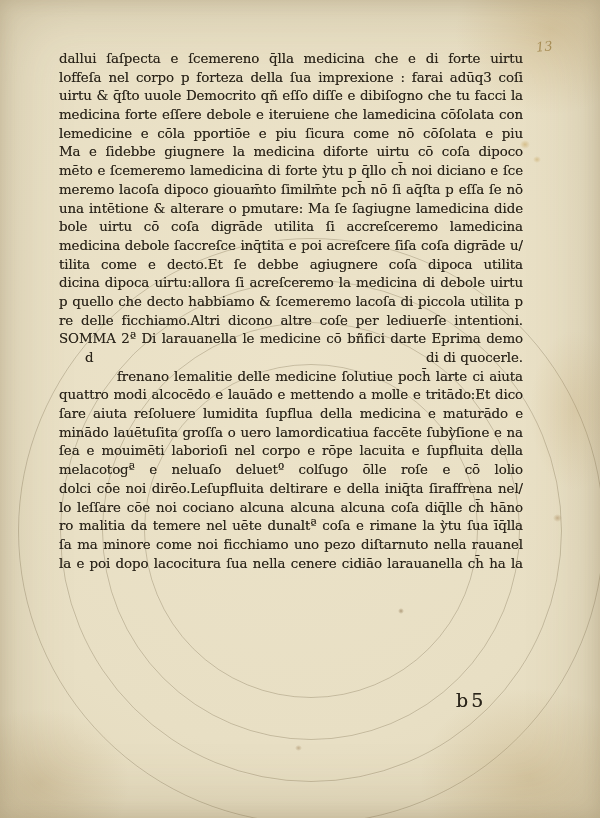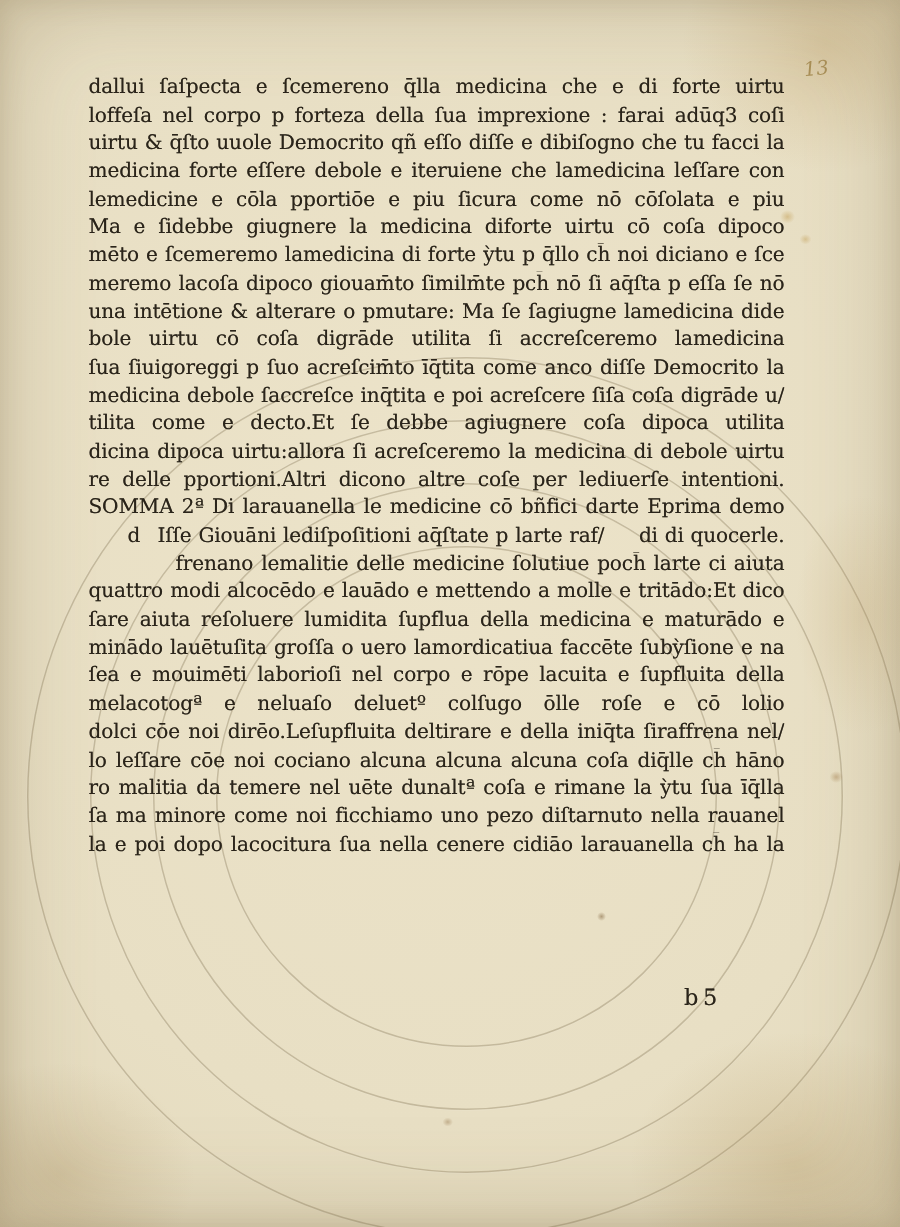--- a/index.html
+++ b/index.html
@@ -47,22 +47,22 @@
   .chapline .guide{flex:0 0 46px;padding-left:26px;box-sizing:border-box;}
   .chapline .right{margin-left:auto;}
 
   .folio{
     position:absolute;left:536px;top:39px;
     font-size:13px;font-style:italic;
     color:rgba(154,124,62,.75);
     transform:rotate(-6deg);
   }
   .signature{
-    position:absolute;left:456px;top:656px;
-    font-size:15px;letter-spacing:3px;color:#2a241a;
+    position:absolute;left:456px;top:689px;
+    font-size:19px;letter-spacing:3px;color:#2a241a;
     text-shadow:0 0 .4px rgba(42,36,26,.55);
   }
 </style>
 </head>
 <body>
 
 <div class="page">
 
   <div>
     <div class="ring" style="left:18px;top:238px;width:584px;height:584px;"></div>
@@ -80,38 +80,37 @@
   <div class="stain sp3"></div>
   <div class="stain sp4"></div>
   <div class="stain sp5"></div>
 
   <div class="folio">13</div>
 
   <div class="textblock">
     <div class="line">dallui ſaſpecta e ſcemereno q̄lla medicina che e di forte uirtu temēdo</div>
     <div class="line">loffeſa nel corpo p forteza della ſua imprexione : farai adūq3 coſi che</div>
     <div class="line">uirtu &amp; q̄ſto uuole Democrito qñ eſſo diſſe e dibiſogno che tu facci la</div>
-    <div class="line">medicina forte eſſere debole e iteruiene che lamedicina leſſare con</div>
+    <div class="line">medicina forte eſſere debole e iteruiene che lamedicina cōſolata con</div>
     <div class="line">lemedicine e cōla pportiōe e piu ſicura come nō cōſolata e piu iniqua.</div>
     <div class="line">Ma e ſidebbe giugnere la medicina diforte uirtu cō coſa dipoco gioua</div>
     <div class="line">mēto e ſcemeremo lamedicina di forte ỳtu p q̄llo ch̄ noi diciano e ſce</div>
     <div class="line">meremo lacoſa dipoco giouam̄to ſimilm̄te pch̄ nō ſi aq̄ſta p eſſa ſe nō</div>
     <div class="line">una intētione &amp; alterare o pmutare: Ma ſe ſagiugne lamedicina dide</div>
     <div class="line">bole uirtu cō coſa digrāde utilita ſi accreſceremo lamedicina didebole</div>
-    <div class="line">ſua ſiuigoreggi p ſuo acreſcim̄to īq̄tita come anco diſſe Democrito la</div>
     <div class="line">medicina debole ſaccreſce inq̄tita e poi acreſcere ſiſa coſa digrāde u/</div>
     <div class="line">tilita come e decto.Et ſe debbe agiugnere coſa dipoca utilita conlame</div>
     <div class="line">dicina dipoca uirtu:allora ſi acreſceremo la medicina di debole uirtu</div>
-    <div class="line">re delle pportioni.Altri dicono altre coſe per lediuerſe intentioni.</div>
+    <div class="line">p quello che decto habbiamo &amp; ſcemeremo lacoſa di piccola utilita p</div>
+    <div class="line">re delle ficchiamo.Altri dicono altre coſe per lediuerſe intentioni.</div>
 
     <div class="line">SOMMA 2ª Di larauanella le medicine cō bñfici darte Eprima demo</div>
 
     <div class="chapline">
       <span class="guide">d</span>
-      <span>Iſſe Giouāni lediſpoſitioni aq̄ſtate p larte raf/</span>
       <span class="right">di di quocerle.</span>
     </div>
     <div class="line indent2">frenano lemalitie delle medicine ſolutiue poch̄ larte ci aiuta in</div>
 
     <div class="line">quattro modi alcocēdo e lauādo e mettendo a molle e tritādo:Et dico</div>
     <div class="line">ſare aiuta reſoluere lumidita ſupflua della medicina e maturādo e car</div>
     <div class="line">minādo lauētuſita groſſa o uero lamordicatiua faccēte ſubỳſione e na</div>
     <div class="line">ſea e mouimēti laborioſi nel corpo e rōpe lacuita e ſupfluita della ſero</div>
     <div class="line">melacotogª e neluaſo deluetº colſugo ōlle roſe e cō lolio dellemādorle</div>
     <div class="line">dolci cōe noi dirēo.Leſupfluita deltirare e della iniq̄ta ſiraffrena nel/</div>

